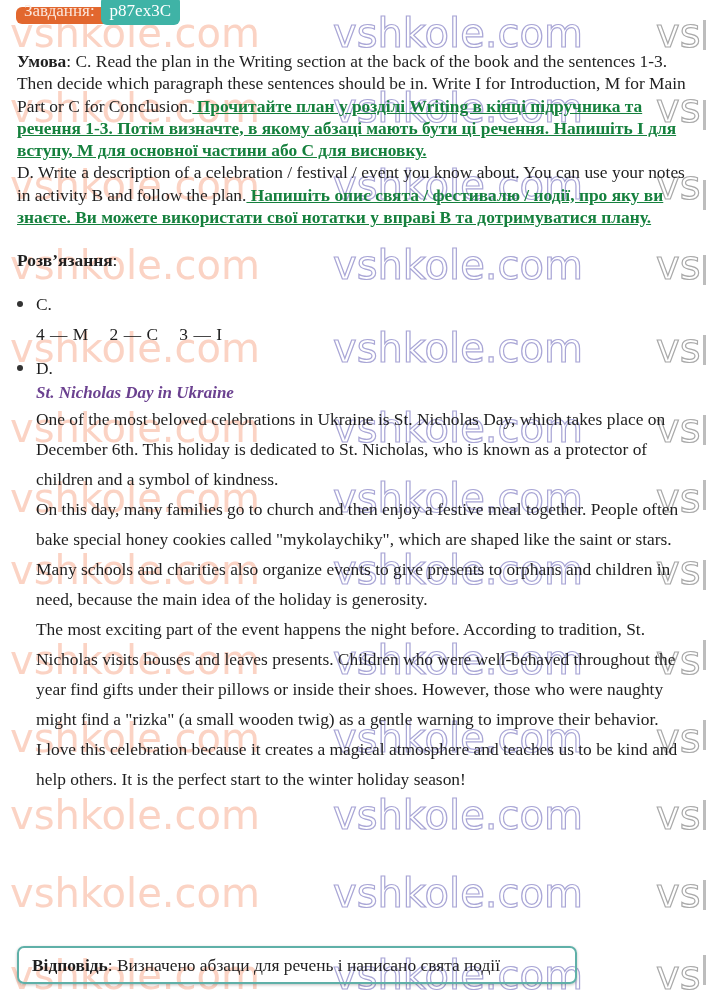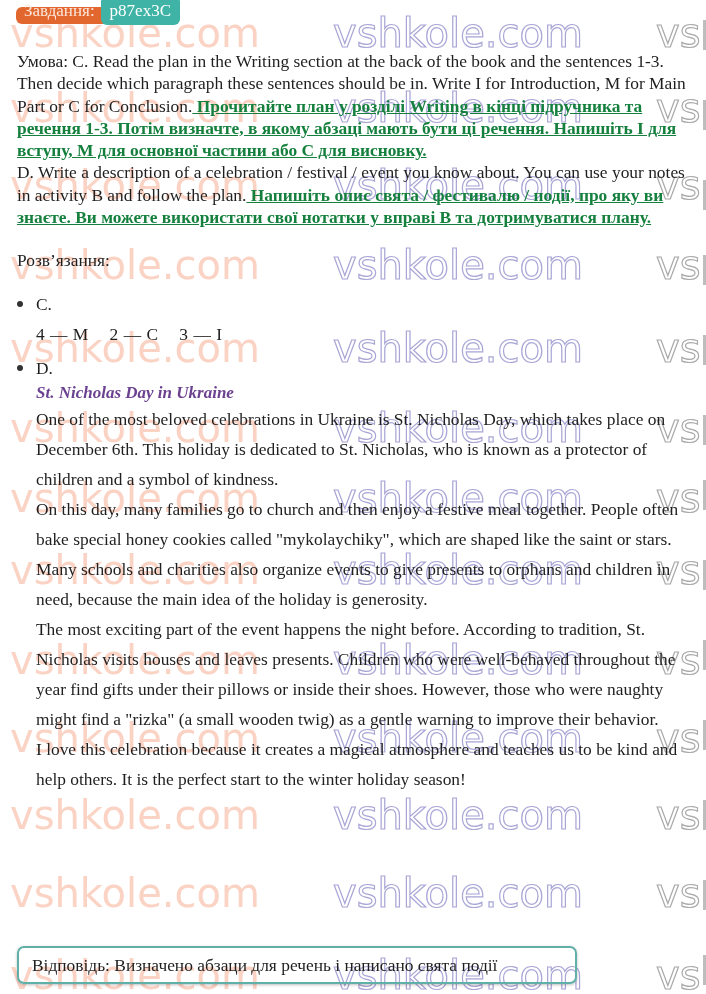--- a/index.html
+++ b/index.html
@@ -25,21 +25,21 @@
     }
     .task-badge .code {
       background: #3fb3a6; color: #ffffff; font-size: 17px; line-height: 27px;
       border-radius: 6px; padding: 0 9px; margin-top: -1px; margin-bottom: -1px;
       line-height: 29px;
     }
 
     .content { position: absolute; left: 17px; top: 50px; width: 680px; z-index: 2; }
     .p { font-size: 17.4px; line-height: 22.3px; margin: 0; }
     .ua { font-weight: bold; color: #15803d; text-decoration: underline; }
-    .b { font-weight: normal; color: #1f1f1f; }
+    .b { font-weight: bold; color: #1f1f1f; }
 
     .solution-title { margin-top: 21px; font-size: 17.4px; line-height: 22px; }
     .bullet-list { list-style: none; margin: 0; padding: 0; margin-top: 22px; }
     .bullet-item { position: relative; padding-left: 19px; font-size: 17.4px; }
     .bullet-item .dot {
       position: absolute; left: 0; top: 8px; width: 6px; height: 6px;
       border-radius: 50%; background: #333;
     }
     .bullet-item .head { line-height: 22px; }
     .answers-row { margin-top: 8px; line-height: 22px; word-spacing: 1px; }

